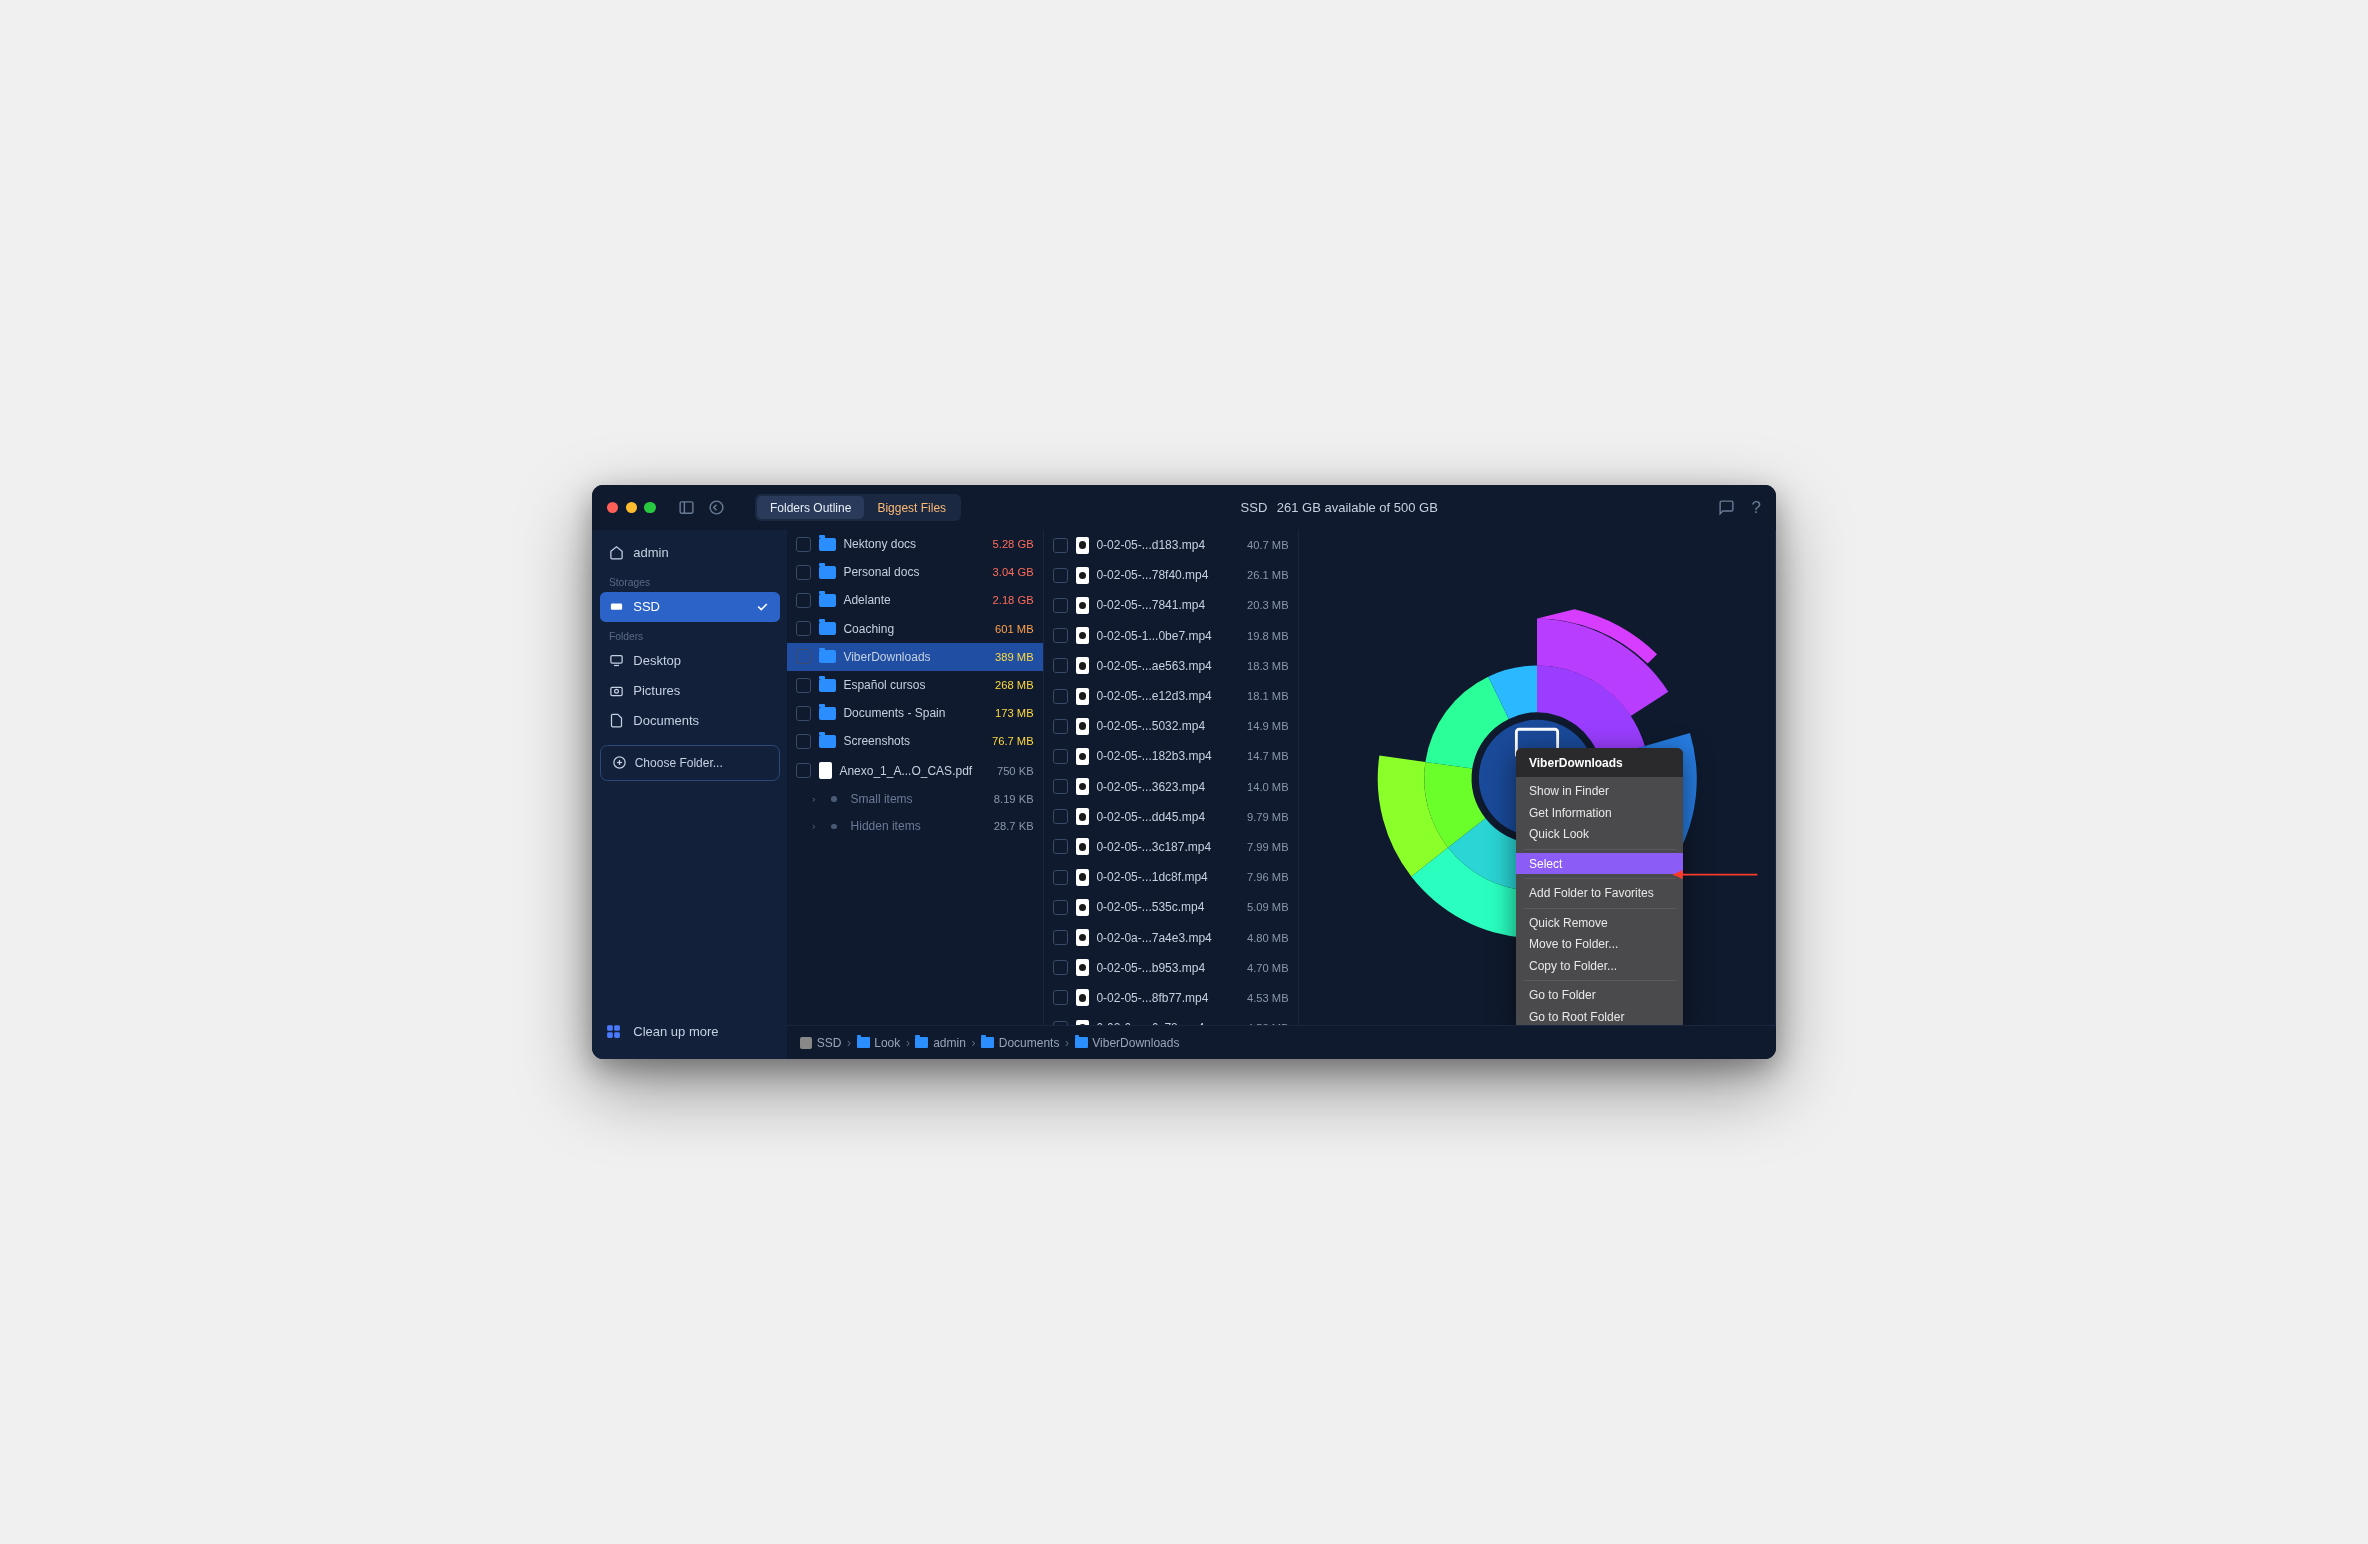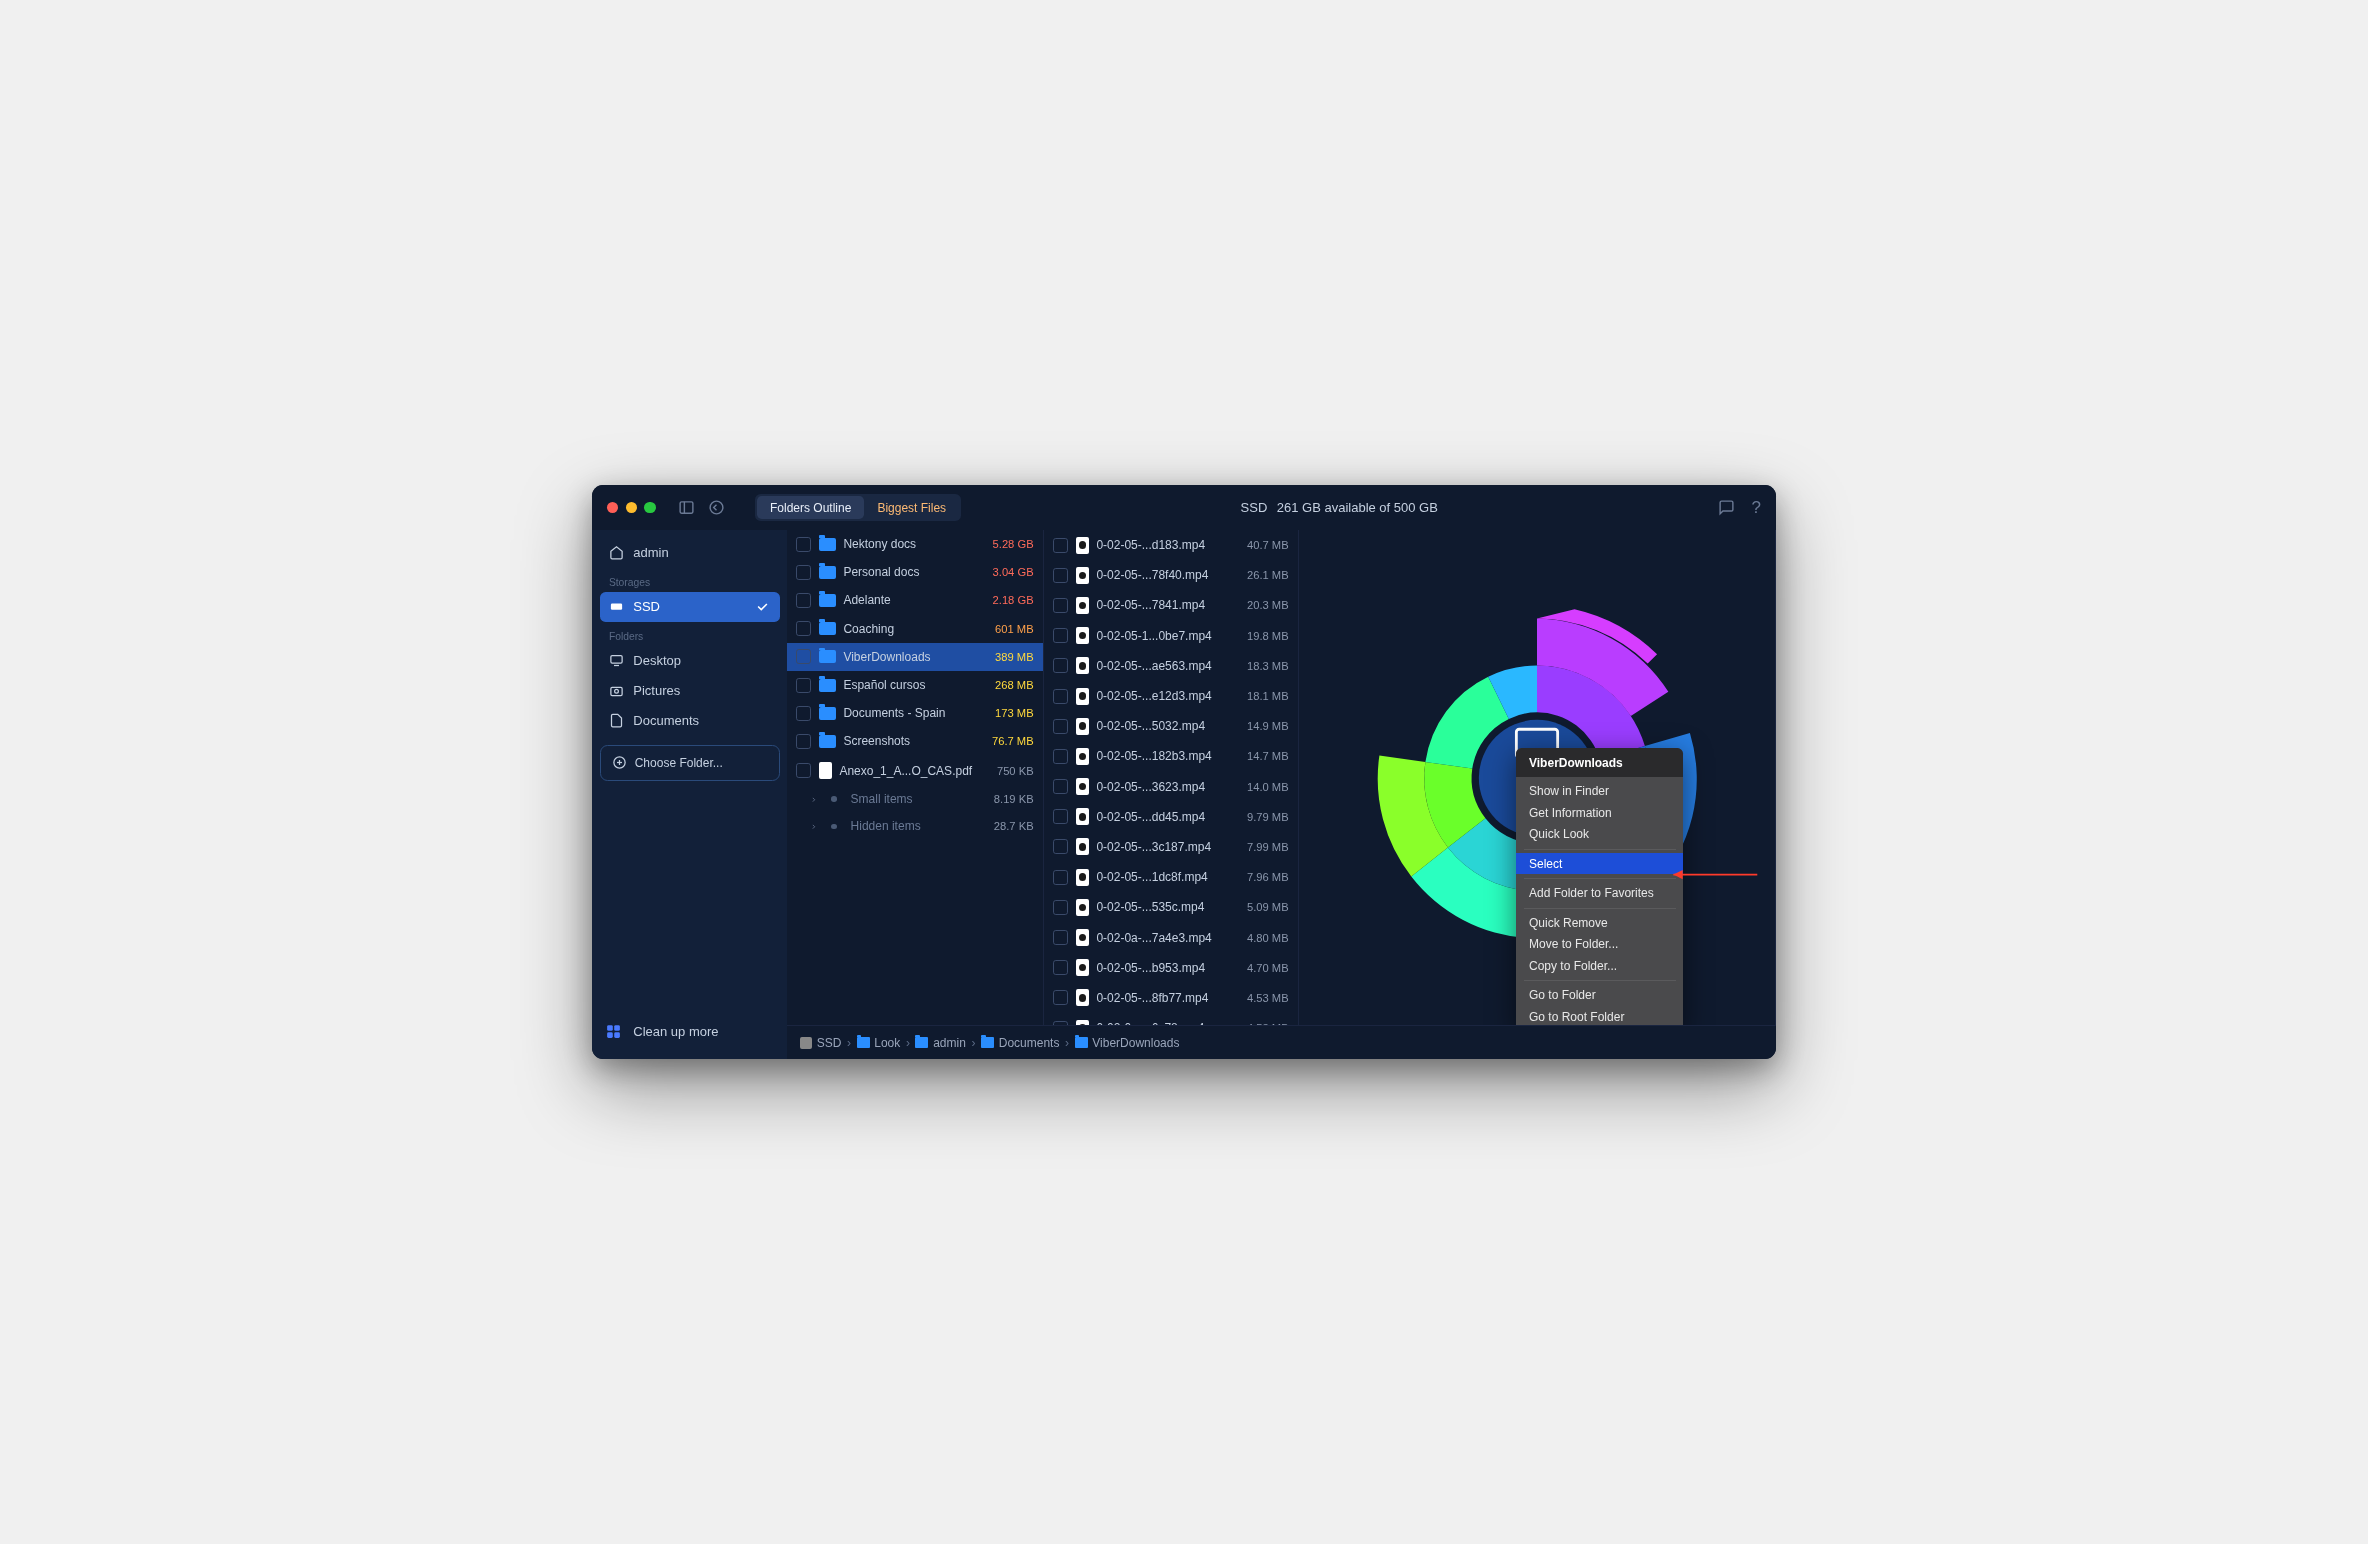--- a/index.html
+++ b/index.html
@@ -53,21 +53,21 @@
 .bc-item{display:flex;align-items:center;gap:4.7px;}
 .bc-folder{width:13px;height:10.3px;background:#2a8eff;border-radius:0.9px;position:relative;}
 .bc-folder::before{content:'';position:absolute;top:-1.9px;left:0;width:4.7px;height:1.9px;background:#2a8eff;border-radius:0.9px 0.9px 0 0;}
 .bc-disk{width:12px;height:12px;background:#888;border-radius:1.9px;}
 .footer{height:54px;display:flex;align-items:center;justify-content:flex-end;padding:0 17px;border-top:0.9px solid #1a2540;}
 .review-btn{padding:11.2px 19px;border:0.9px solid #2a3a5a;border-radius:7.5px;color:#8a96ab;font-size:14px;display:flex;align-items:center;gap:7.5px;cursor:pointer;}
 .sunburst{position:absolute;inset:0;display:flex;align-items:center;justify-content:center;}
 .ctx{position:absolute;top:218px;right:92px;width:167px;background:#4a4a4c;border-radius:6.6px;box-shadow:0 7.5px 28px rgba(0,0,0,0.5);padding:4.7px 0;z-index:10;}
 .ctx-title{background:#2a2a2c;color:#fff;font-size:12px;font-weight:600;padding:7.5px 13px;border-radius:5.6px 5.6px 0 0;margin:-4.7px 0 3.7px 0;}
 .ctx-item{padding:3.7px 13px;font-size:12px;color:#e8e8e8;cursor:pointer;}
-.ctx-item.highlighted{background:#1d4ed8;color:#fff;}
+.ctx-item.highlighted{background:#8b5cf6;color:#fff;}
 .ctx-sep{height:0.9px;background:#5a5a5c;margin:3.7px 7.5px;}
 .arrow{position:absolute;top:339px;right:8.4px;z-index:11;}
 </style>
 </head>
 <body>
 
 <div class="window">
 
   <div class="titlebar">
     <div class="traffic">

